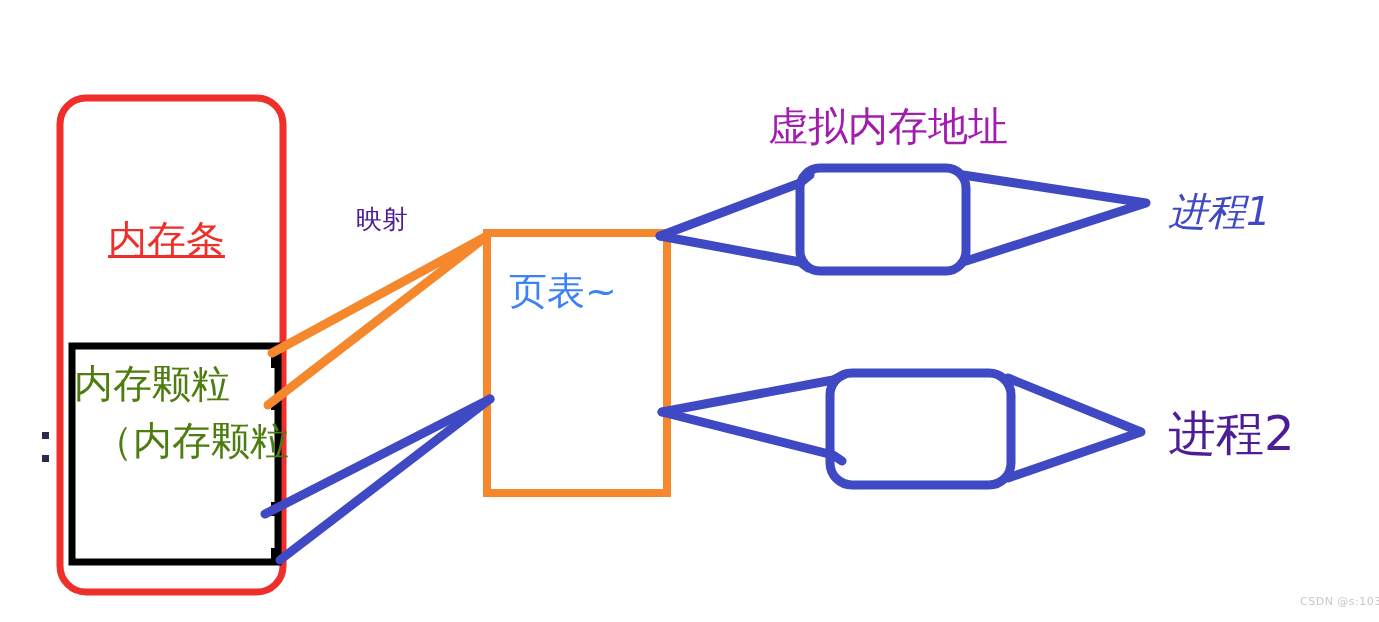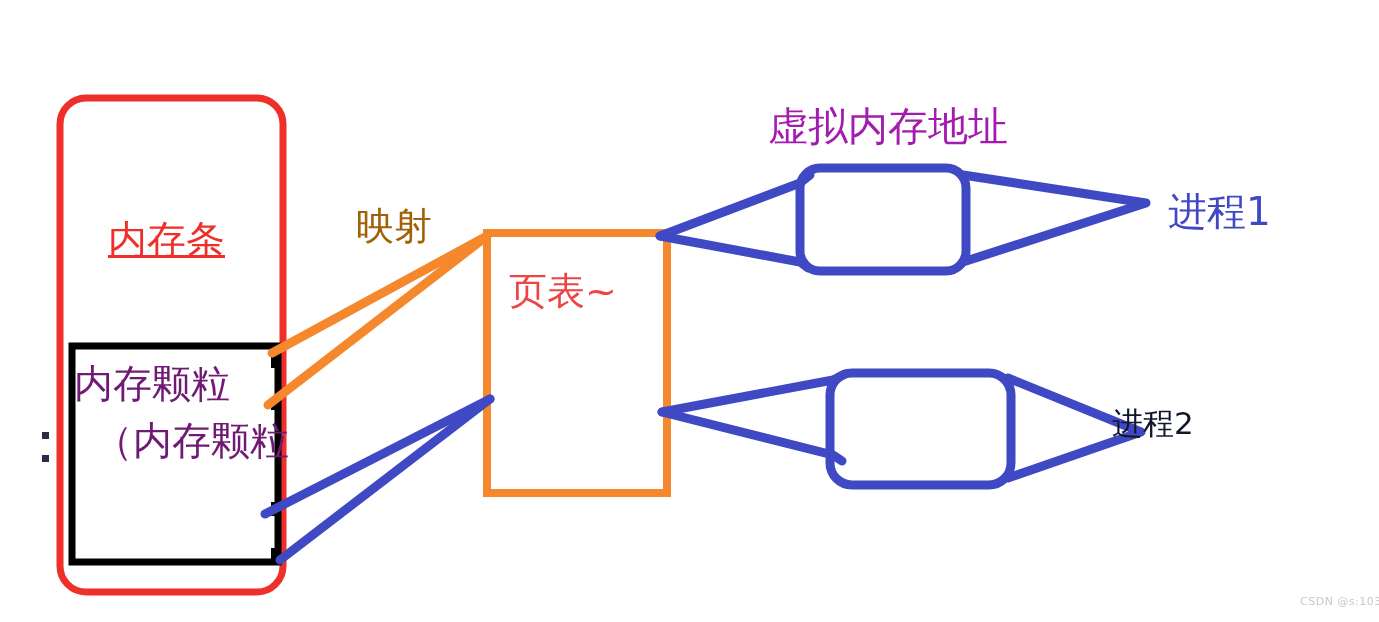--- a/index.html
+++ b/index.html
@@ -34,56 +34,57 @@
     left: 108px;
     top: 218px;
     font-size: 39px;
     color: #ee2f2a;
     text-decoration: underline;
   }
   .lbl-granule {
     left: 74px;
     top: 356px;
     font-size: 39px;
-    color: #701a75;
+    color: #4d7c0f;
     width: 230px;
     white-space: normal;
     line-height: 1.45;
     text-indent: 0;
   }
   .lbl-granule span.l2 { padding-left: 20px; }
   .lbl-mapping {
     left: 356px;
     top: 205px;
-    font-size: 38px;
-    color: #a16207;
+    font-size: 26px;
+    color: #4c1d95;
   }
   .lbl-pagetable {
     left: 509px;
     top: 270px;
     font-size: 38px;
-    color: #ef4444;
+    color: #3b82f6;
   }
   .lbl-vaddr {
     left: 768px;
     top: 103px;
     font-size: 40px;
     color: #a21caf;
   }
   .lbl-proc1 {
     left: 1168px;
     top: 190px;
     font-size: 39px;
     color: #4049c4;
+    font-style: italic;
   }
   .lbl-proc2 {
-    left: 1112px;
+    left: 1168px;
     top: 406px;
-    font-size: 31px;
-    color: #0f172a;
+    font-size: 48px;
+    color: #4c1d95;
   }
   .lbl-watermark {
     left: 1292px;
     top: 596px;
     font-size: 11px;
     color: #c8c8c8;
     letter-spacing: 0.5px;
     margin-left: 8px;
   }
 </style>

